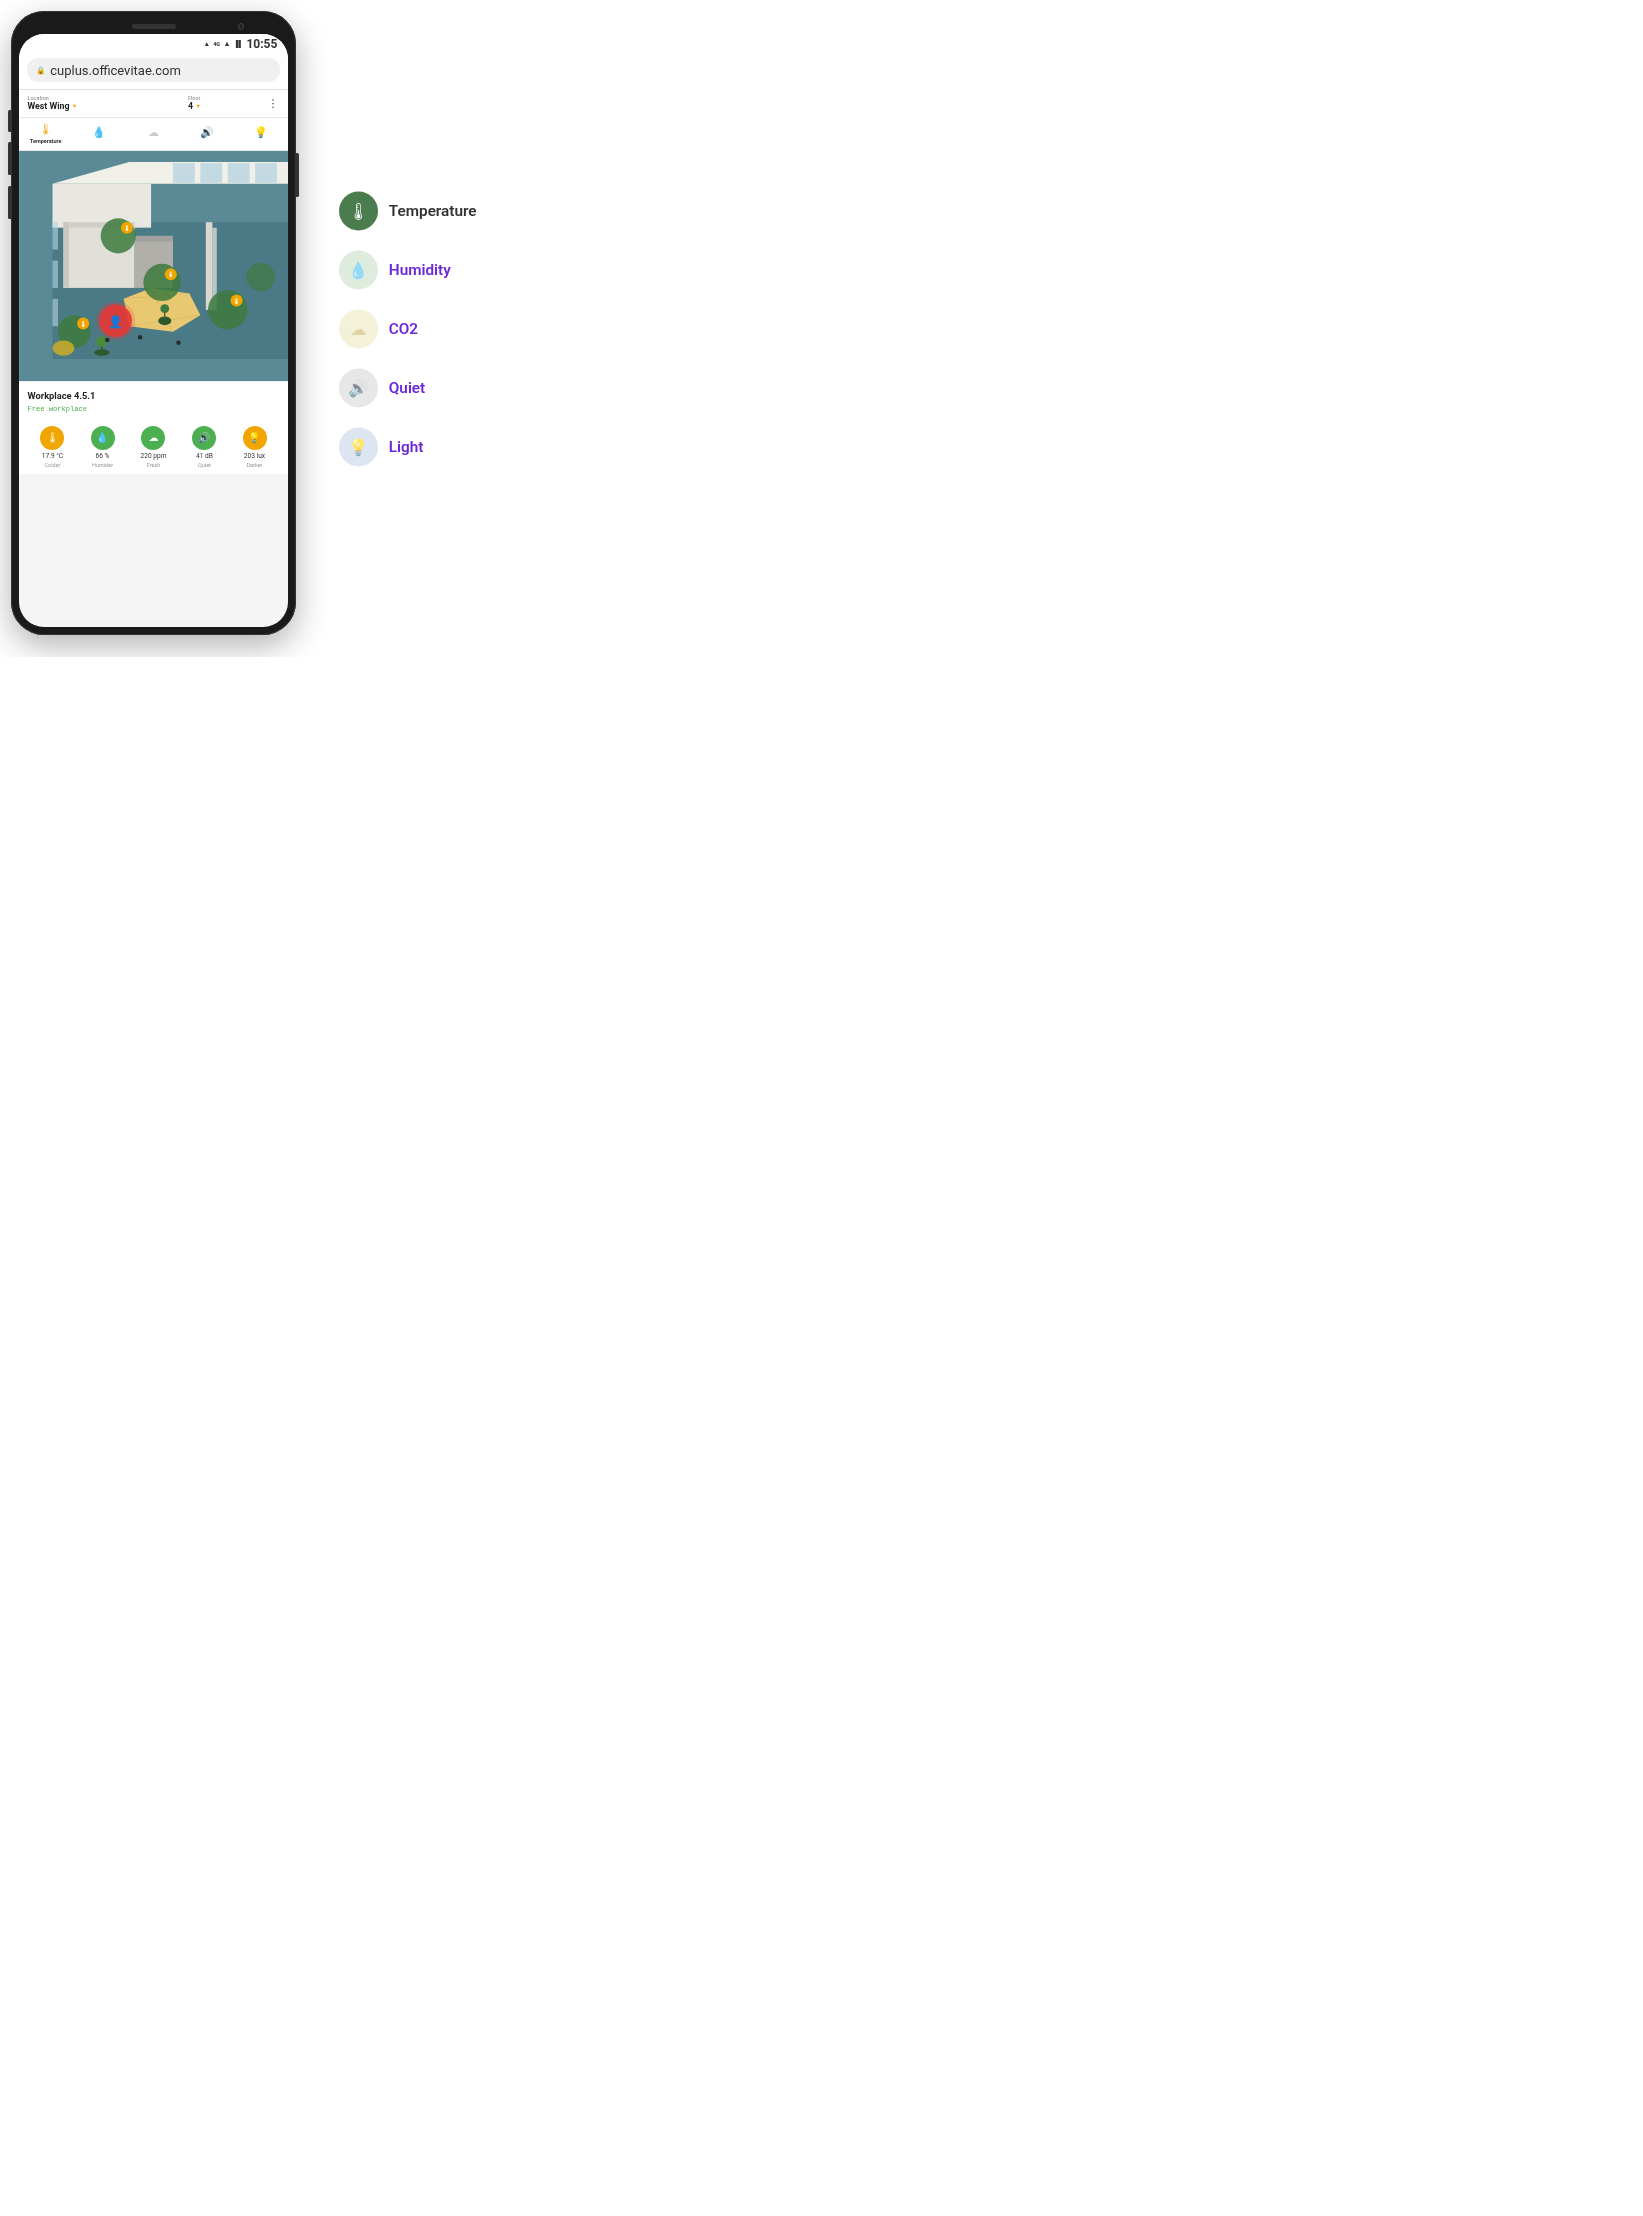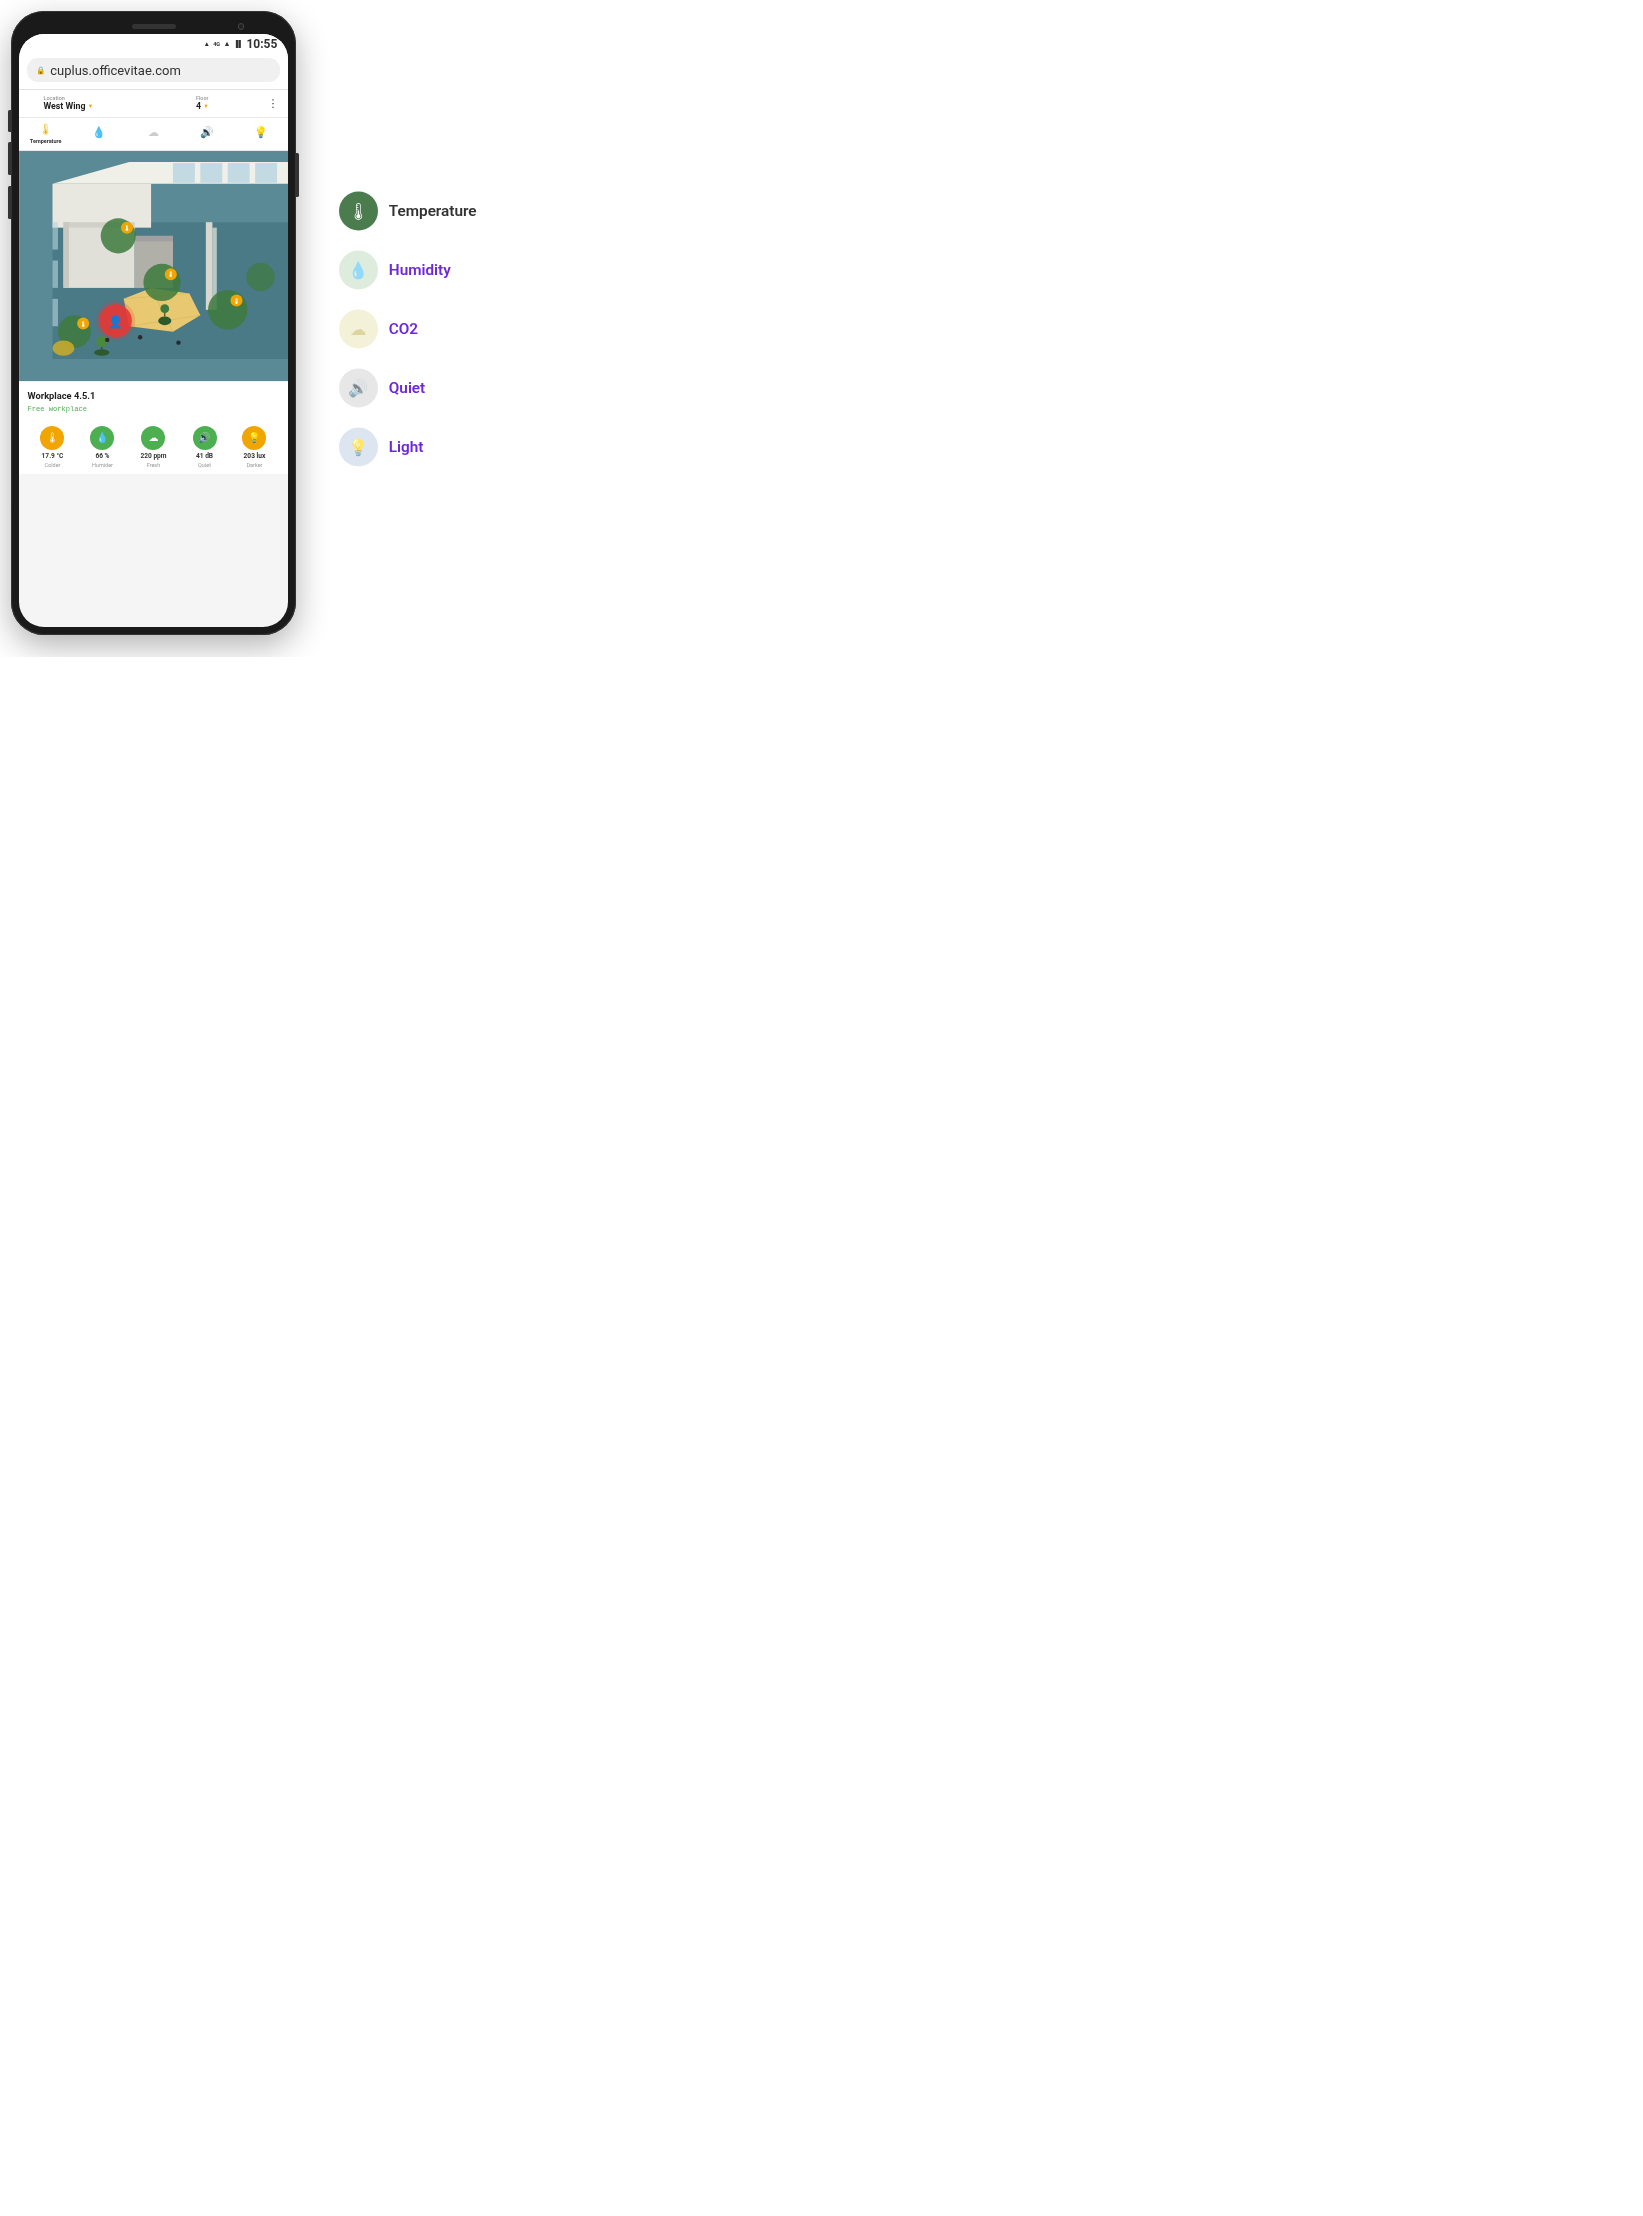--- a/index.html
+++ b/index.html
@@ -117,21 +117,20 @@
       background: #fff;
       padding: 5.5px 8.8px;
       display: flex;
       align-items: center;
       justify-content: space-between;
       border-bottom: 0.5px solid #e8e8e8;
     }
     .location-section {
       display: flex;
       flex-direction: column;
-      margin-left: 16px;
     }
     .location-label {
       font-size: 5.5px;
       color: #999;
       font-weight: 500;
     }
     .location-value {
       font-size: 8.8px;
       font-weight: 700;
       color: #222;
@@ -221,21 +220,21 @@
       width: 24px;
       height: 24px;
       border-radius: 50%;
       display: flex;
       align-items: center;
       justify-content: center;
       font-size: 10px;
     }
     .reading-value {
       font-size: 6.6px;
-      font-weight: 700;
+      font-weight: 400;
       color: #333;
     }
     .reading-desc {
       font-size: 5.5px;
       color: #999;
     }
 
     
     .legend-panel {
       position: absolute;

